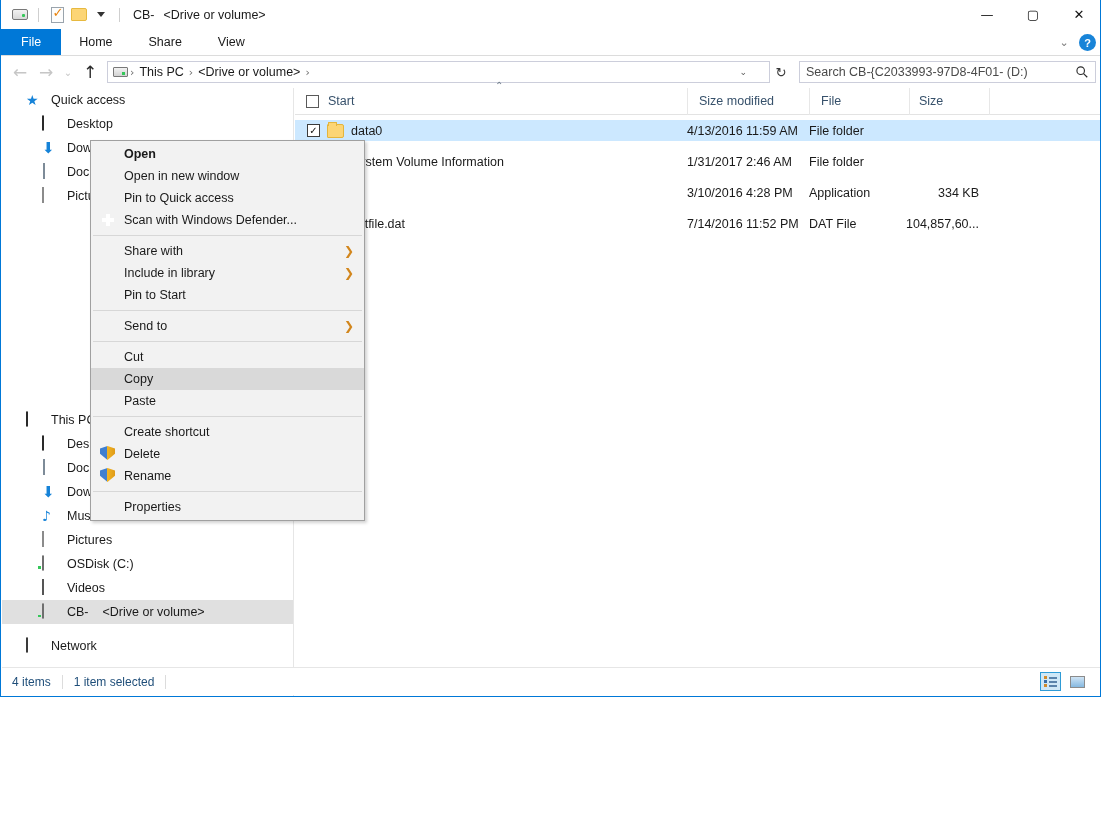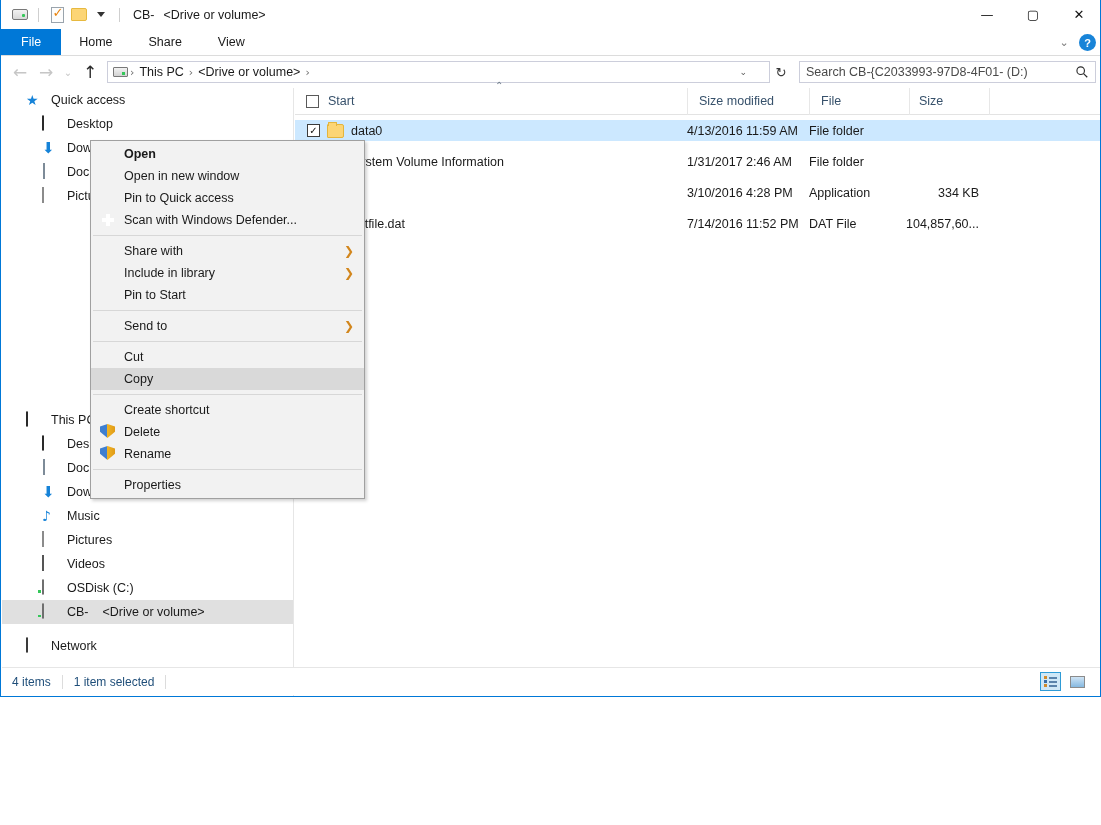--- a/index.html
+++ b/index.html
@@ -419,26 +419,26 @@
     </div>
     <div class="sitem lvl2">
       <span class="sic ic-music">♪</span>
       <span>Music</span>
     </div>
     <div class="sitem lvl2">
       <span class="sic"><span class="ic-pic"></span></span>
       <span>Pictures</span>
     </div>
     <div class="sitem lvl2">
+      <span class="sic"><span class="ic-osdisk"></span></span>
+      <span>OSDisk (C:)</span>
+    </div>
+    <div class="sitem lvl2">
       <span class="sic"><span class="ic-video"></span></span>
       <span>Videos</span>
-    </div>
-    <div class="sitem lvl2">
-      <span class="sic"><span class="ic-osdisk"></span></span>
-      <span>OSDisk (C:)</span>
     </div>
     <div class="sitem lvl2 selected">
       <span class="sic"><span class="ic-cbdrive"></span></span>
       <span>CB-</span>
       <span class="lbl2">&lt;Drive or volume&gt;</span>
     </div>
 
     <div class="sgap"></div>
 
     <div class="sitem" style="padding-left:24px;">
@@ -537,20 +537,21 @@
 
     <div class="mi">
       <span>Send to</span>
       <span class="arrow">❯</span>
     </div>
 
     <div class="msep"></div>
 
     <div class="mi">Cut</div>
     <div class="mi hl">Copy</div>
+    <div class="mi">Paste</div>
 
     <div class="msep"></div>
 
     <div class="mi">Create shortcut</div>
     <div class="mi">
       <span class="mi-ic"><span class="ic-shield"></span></span>
       <span>Delete</span>
     </div>
     <div class="mi">
       <span class="mi-ic"><span class="ic-shield"></span></span>

